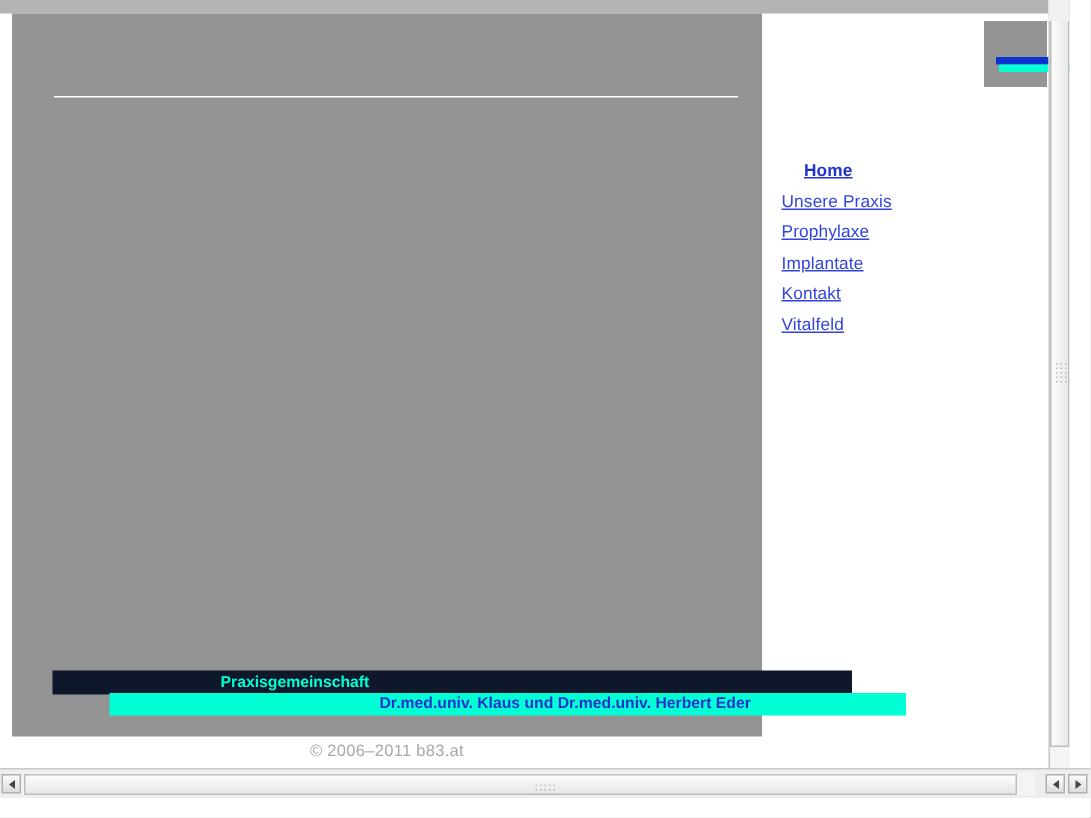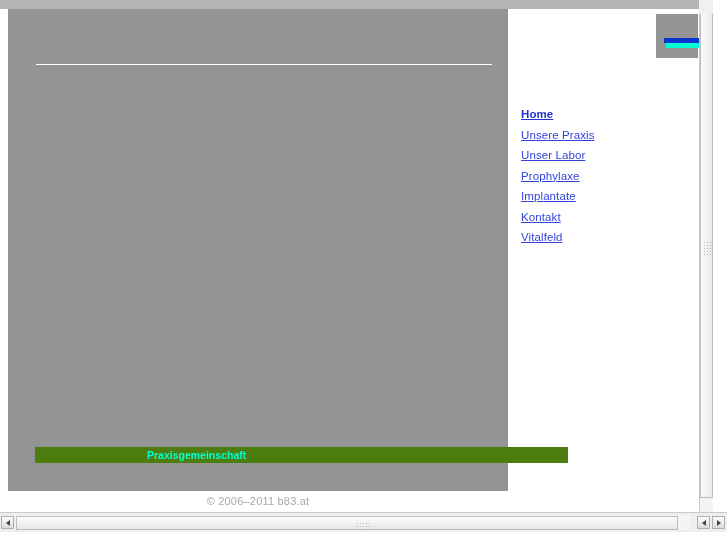--- a/index.html
+++ b/index.html
@@ -107,30 +107,31 @@
     font-size: 11.5px;
     line-height: 20.5px;
     height: 20.5px;
     color: #3344dd;
     white-space: nowrap;
     letter-spacing: 0.1px;
   }
   .nav-item.active {
     font-weight: bold;
     color: #2233cc;
+    margin-left: 15px;
   }
 
   
   .banner-blue {
     position: absolute;
     left: 27px;
     top: 438px;
     width: 533px;
     height: 16px;
-    background: #4d7c0f;
+    background: #0f172a;
   }
   .banner-blue-text {
     position: absolute;
     left: 112px;
     top: 0px;
     line-height: 16px;
     font-size: 10.5px;
     font-weight: bold;
     color: #00ffd5;
     white-space: nowrap;
@@ -314,32 +315,34 @@
 
     <div class="top-strip"></div>
 
     <div class="gray-panel">
       <div class="header-rule"></div>
 
       <div class="banner-blue">
         <span class="banner-blue-text">Praxisgemeinschaft</span>
       </div>
 
+      <div class="banner-cyan">
+        <span class="banner-cyan-text">Dr.med.univ. Klaus und Dr.med.univ. Herbert Eder</span>
+      </div>
     </div>
 
     <div class="logo">
       <div class="logo-square"></div>
       <div class="logo-bar-blue"></div>
       <div class="logo-bar-cyan"></div>
     </div>
 
     <nav class="nav">
       <a class="nav-item active" href="#">Home</a>
       <a class="nav-item" href="#">Unsere Praxis</a>
-      <a class="nav-item" href="#">Unser Labor</a>
       <a class="nav-item" href="#">Prophylaxe</a>
       <a class="nav-item" href="#">Implantate</a>
       <a class="nav-item" href="#">Kontakt</a>
       <a class="nav-item" href="#">Vitalfeld</a>
     </nav>
 
     <div class="copyright">© 2006–2011 b83.at</div>
 
     <div class="vscroll">
       <div class="vscroll-track"></div>

